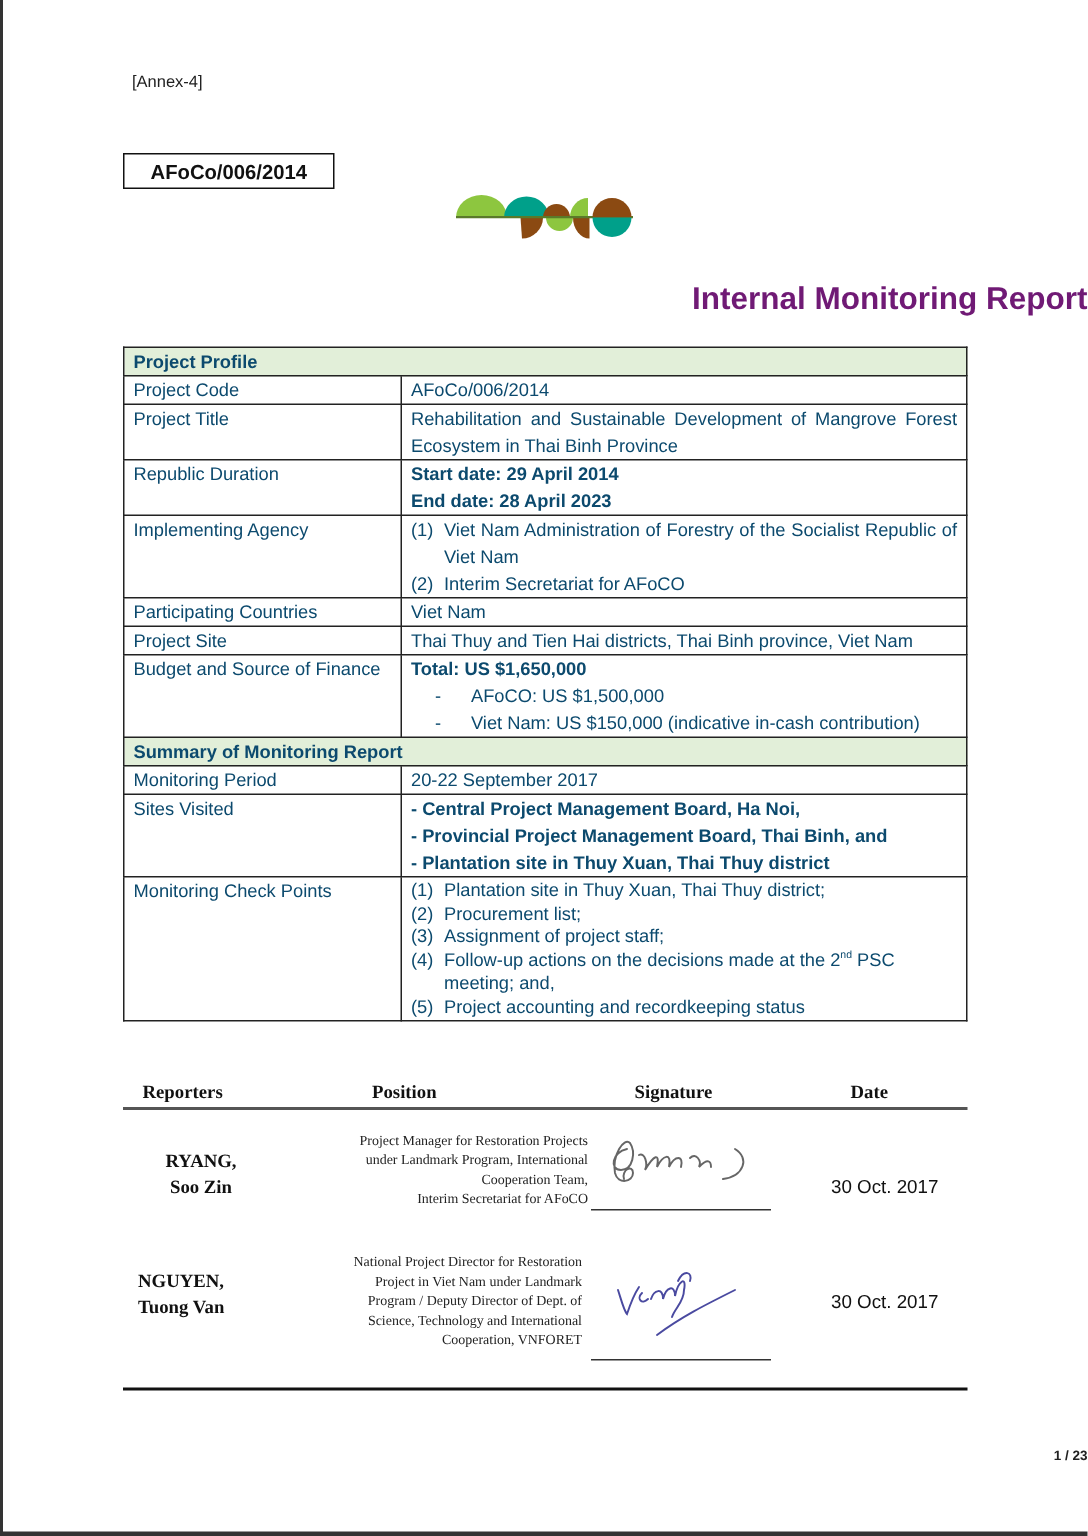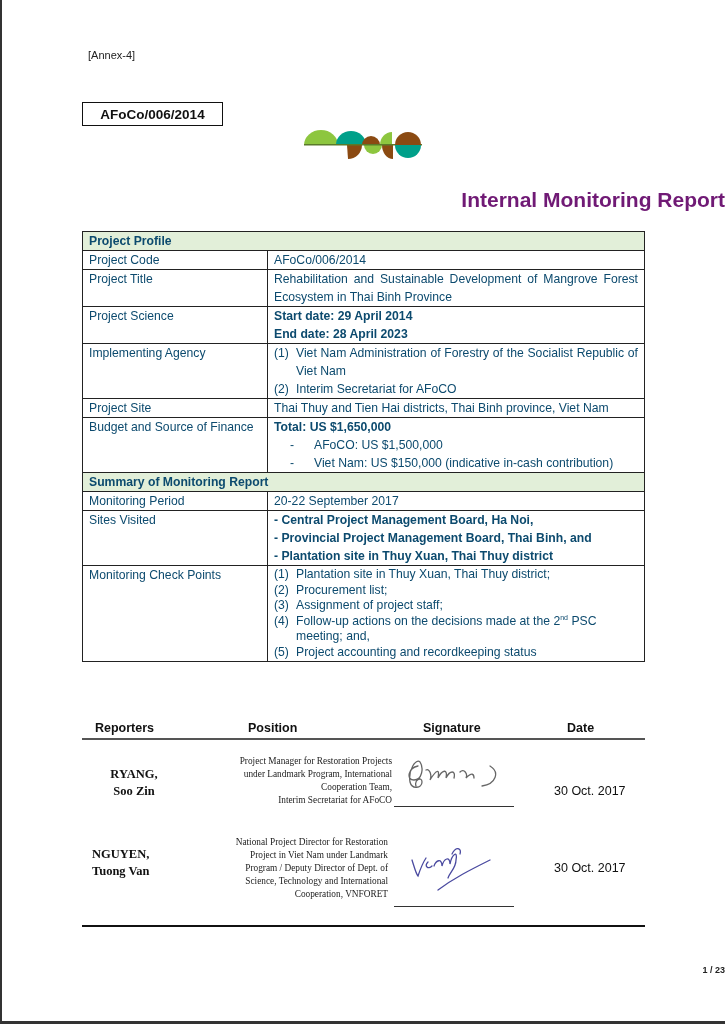--- a/index.html
+++ b/index.html
@@ -38,21 +38,21 @@
   .indent-item { display: flex; }
   .indent-item .num { width: 22px; flex: none; }
   .indent-item .txt { flex: 1; text-align: justify; }
   .dash-item { display: flex; padding-left: 16px; }
   .dash-item .dash { width: 24px; flex: none; }
   .dash-item .txt { flex: 1; }
   sup { font-size: 7px; line-height: 0; }
 
   .rep-header {
     position: absolute; left: 82px; top: 718px; width: 563px; height: 20px;
-    border-bottom: 2px solid #555; font-weight: bold; font-size: 12.5px;
+    border-bottom: 2px solid #555; font-weight: bold; font-size: 12.5px; font-family: Liberation Serif, serif;
   }
   .rep-header span { position: absolute; top: 3px; }
 
   .rep-row { position: absolute; left: 82px; width: 563px; }
   .rep-name {
     position: absolute; font-family: "Liberation Serif", serif; font-weight: bold; font-size: 12.5px;
     text-align: center; line-height: 17px;
   }
   .rep-pos {
     position: absolute; font-family: "Liberation Serif", serif; font-size: 9.3px; text-align: right;
@@ -108,38 +108,42 @@
   </tr>
   <tr>
     <td class="label">Project Code</td>
     <td class="value">AFoCo/006/2014</td>
   </tr>
   <tr>
     <td class="label">Project Title</td>
     <td class="value">Rehabilitation and Sustainable Development of Mangrove Forest Ecosystem in Thai Binh Province</td>
   </tr>
   <tr>
-    <td class="label">Project Science</td>
+    <td class="label">Republic Duration</td>
     <td class="value">
       <span class="line">Start date: 29 April 2014</span>
       <span class="line">End date: 28 April 2023</span>
     </td>
   </tr>
   <tr>
     <td class="label">Implementing Agency</td>
     <td class="value">
       <div class="indent-item">
         <span class="num">(1)</span>
         <span class="txt">Viet Nam Administration of Forestry of the Socialist Republic of Viet Nam</span>
       </div>
       <div class="indent-item">
         <span class="num">(2)</span>
         <span class="txt">Interim Secretariat for AFoCO</span>
       </div>
     </td>
+  </tr>
+  <tr>
+    <td class="label">Participating Countries</td>
+    <td class="value">Viet Nam</td>
   </tr>
   <tr>
     <td class="label">Project Site</td>
     <td class="value">Thai Thuy and Tien Hai districts, Thai Binh province, Viet Nam</td>
   </tr>
   <tr>
     <td class="label">Budget and Source of Finance</td>
     <td class="value">
       <span class="line">Total: US $1,650,000</span>
       <div class="dash-item">

